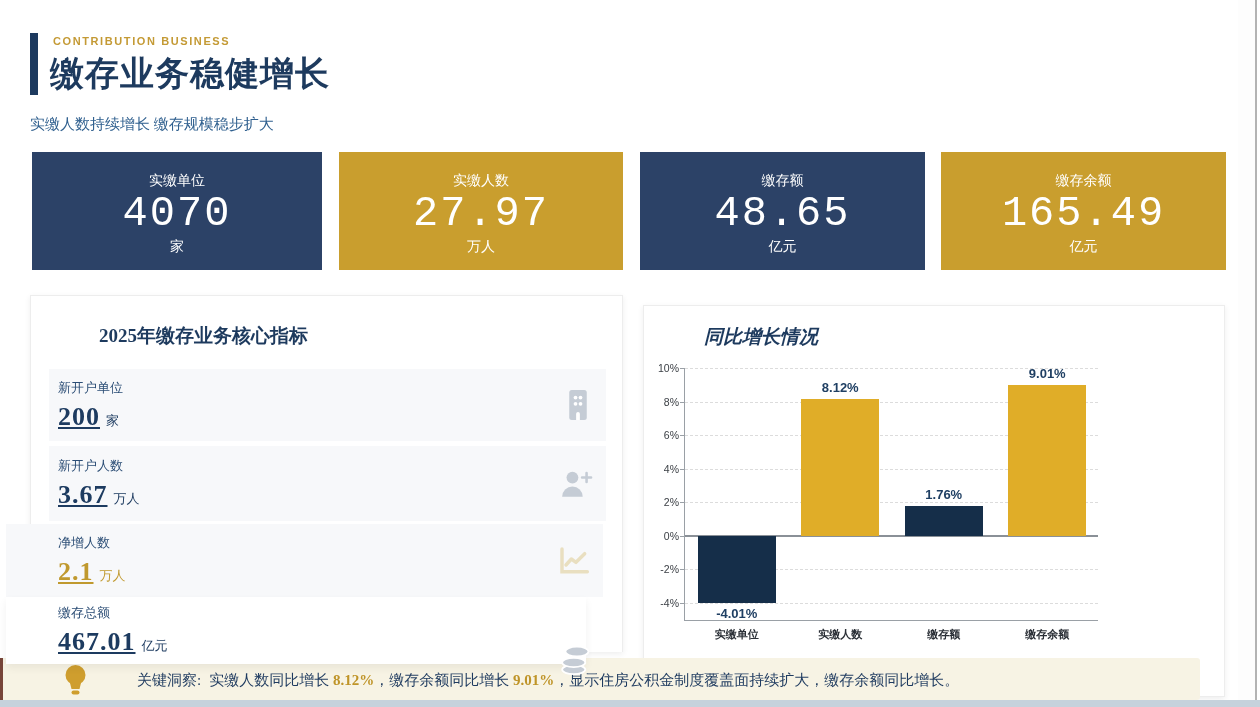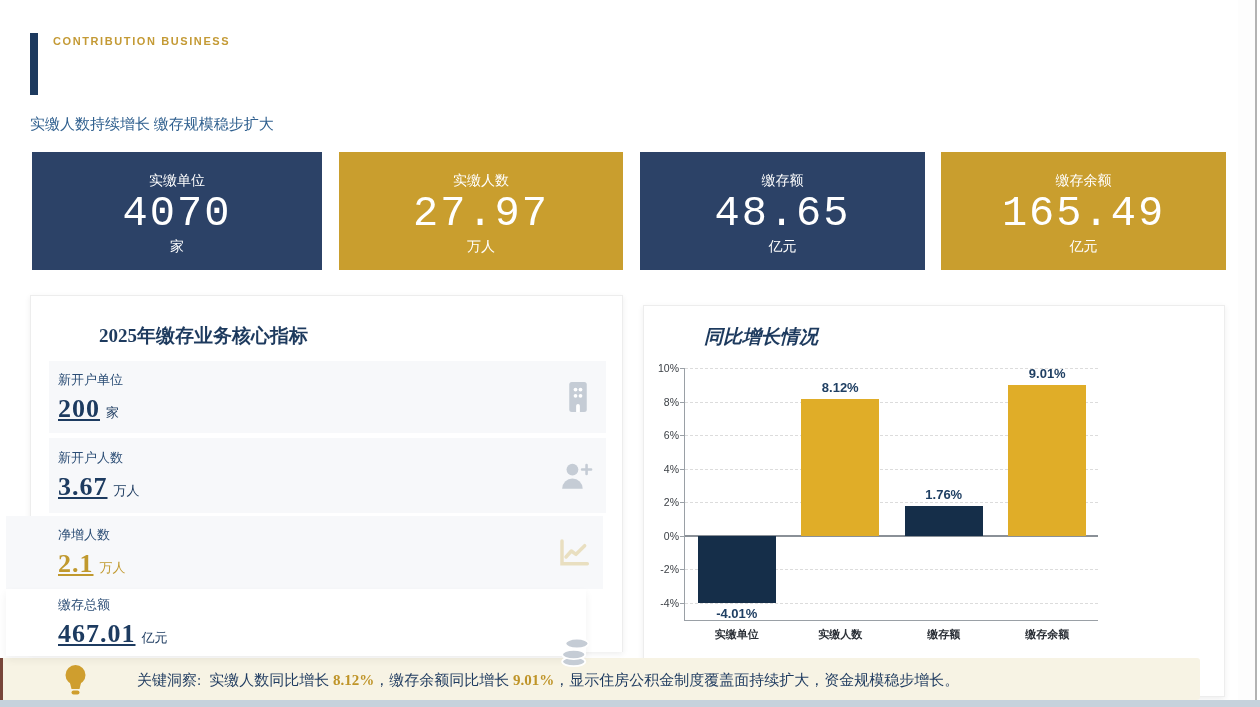--- a/index.html
+++ b/index.html
@@ -28,21 +28,21 @@
 
   
   .panel { position:absolute; background:#fff; border:1px solid #ededed; box-shadow:0 2px 6px rgba(0,0,0,.07); }
   .panel-left  { left:30px;  top:295px; width:593px; height:357px; z-index:4; overflow:visible; border-bottom:none; }
   .panel-right { left:643px; top:305px; width:582px; height:392px; z-index:1; }
   .panel-title { position:absolute; font-size:19px; font-weight:bold; color:#1d3a5e; font-family:"Liberation Serif","DejaVu Serif",serif;margin-left:48px; }
   .panel-left  .panel-title { left:20px; top:27px; }
   .panel-right .panel-title { left:12px; top:18px;font-style:italic; }
 
   
-  .ind-list { position:absolute; left:0; top:0; width:100%; height:100%; }
+  .ind-list { position:absolute; left:0; top:8px; width:100%; height:100%; }
   .ind-row { position:absolute; background:#f7f8fa; display:flex; flex-direction:column; justify-content:center; padding-left:9px; }
   .ind-row:nth-child(1){ left:18px;  top:65px;  width:557px; height:72px; }
   .ind-row:nth-child(2){ left:18px;  top:142px; width:557px; height:75px; }
   .ind-row:nth-child(3){ left:-25px; top:220px; width:597px; height:73px; padding-left:52px; }
   .ind-row:nth-child(4){ left:-25px; top:293px; width:580px; height:67px; padding-left:52px; background:#ffffff; box-shadow:0 4px 8px rgba(0,0,0,.06); }
   .ind-label { font-size:13px; color:#2b4d75; font-family:"Liberation Serif","DejaVu Serif",serif; margin-bottom:5px; }
   .ind-valueline { font-family:"Liberation Serif","DejaVu Serif",serif; color:#1d3b60; }
   .ind-value { font-size:26px; font-weight:bold; letter-spacing:1px;text-decoration:underline; }
   .ind-unit { font-size:13px; margin-left:6px; }
   .ind-row.gold .ind-value, .ind-row.gold .ind-unit { color:#c0992e; }
@@ -71,20 +71,21 @@
   .right-edge { position:absolute; left:1255px; top:0; width:2px; height:700px; background:#b3b3b3; z-index:8; }
   .right-gutter { position:absolute; left:1238px; top:0; width:17px; height:700px; background:#fdfdfd; z-index:7; }
 </style>
 </head>
 <body>
 
 <div class="viewport">
 
   <div class="accent-bar"></div>
   <div class="eyebrow">CONTRIBUTION BUSINESS</div>
+  <h1 class="page-title">缴存业务稳健增长</h1>
   <div class="page-subtitle">实缴人数持续增长 缴存规模稳步扩大</div>
 
   <div id="stat-cards">
       <div class="stat-card navy">
     <div class="sc-label">实缴单位</div>
     <div class="sc-value">4070</div>
     <div class="sc-unit">家</div>
   </div>
       <div class="stat-card gold">
     <div class="sc-label">实缴人数</div>
@@ -199,20 +200,20 @@
 
   <div class="insight-bar">
     <span class="insight-icon">
       <svg width="27" height="33" viewBox="0 0 27 33">
         <circle cx="13.5" cy="12" r="10" fill="#cf9e2e"></circle>
         <path d="M8 20 L19 20 L17.5 26 L9.5 26 Z" fill="#cf9e2e"></path>
         <rect x="9.5" y="27.5" width="8" height="4" rx="2" fill="#cf9e2e"></rect>
       </svg>
     </span>
     <span class="insight-text">
-      <span class="insight-label">关键洞察:</span><span id="insight-segments"><span>实缴人数同比增长 </span><span class="hl">8.12%</span><span>，缴存余额同比增长 </span><span class="hl">9.01%</span><span>，显示住房公积金制度覆盖面持续扩大，资金规模稳步增长。</span></span>
+      <span class="insight-label">关键洞察:</span><span id="insight-segments"><span>实缴人数同比增长 </span><span class="hl">8.12%</span><span>，缴存余额同比增长 </span><span class="hl">9.01%</span><span>，显示住房公积金制度覆盖面持续扩大，缴存余额同比增长。</span></span>
     </span>
   </div>
 
   <div class="right-gutter"></div>
   <div class="right-edge"></div>
   <div class="bottom-strip"></div>
 </div>
 
 </body></html>

